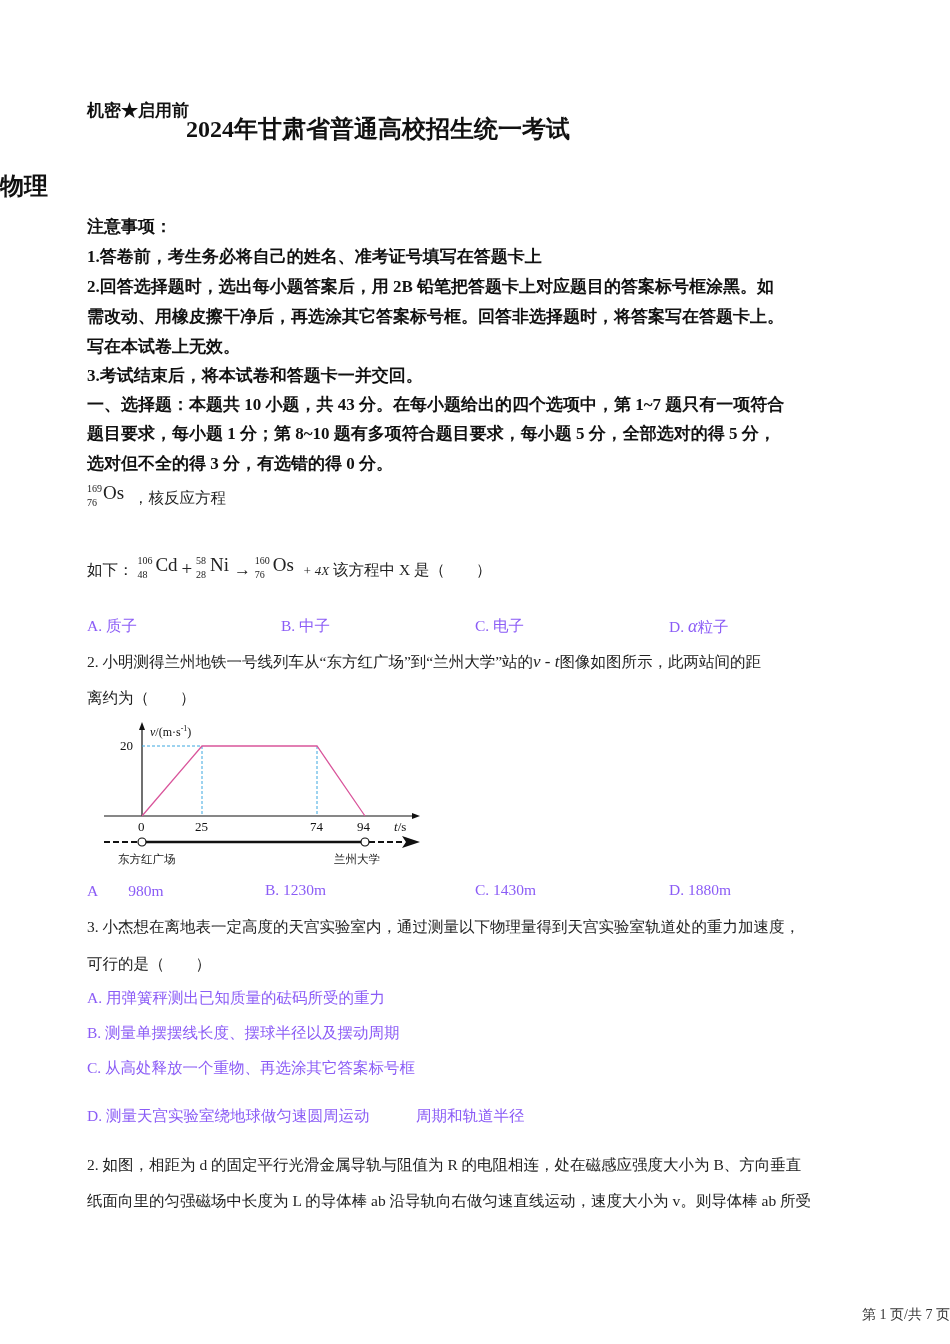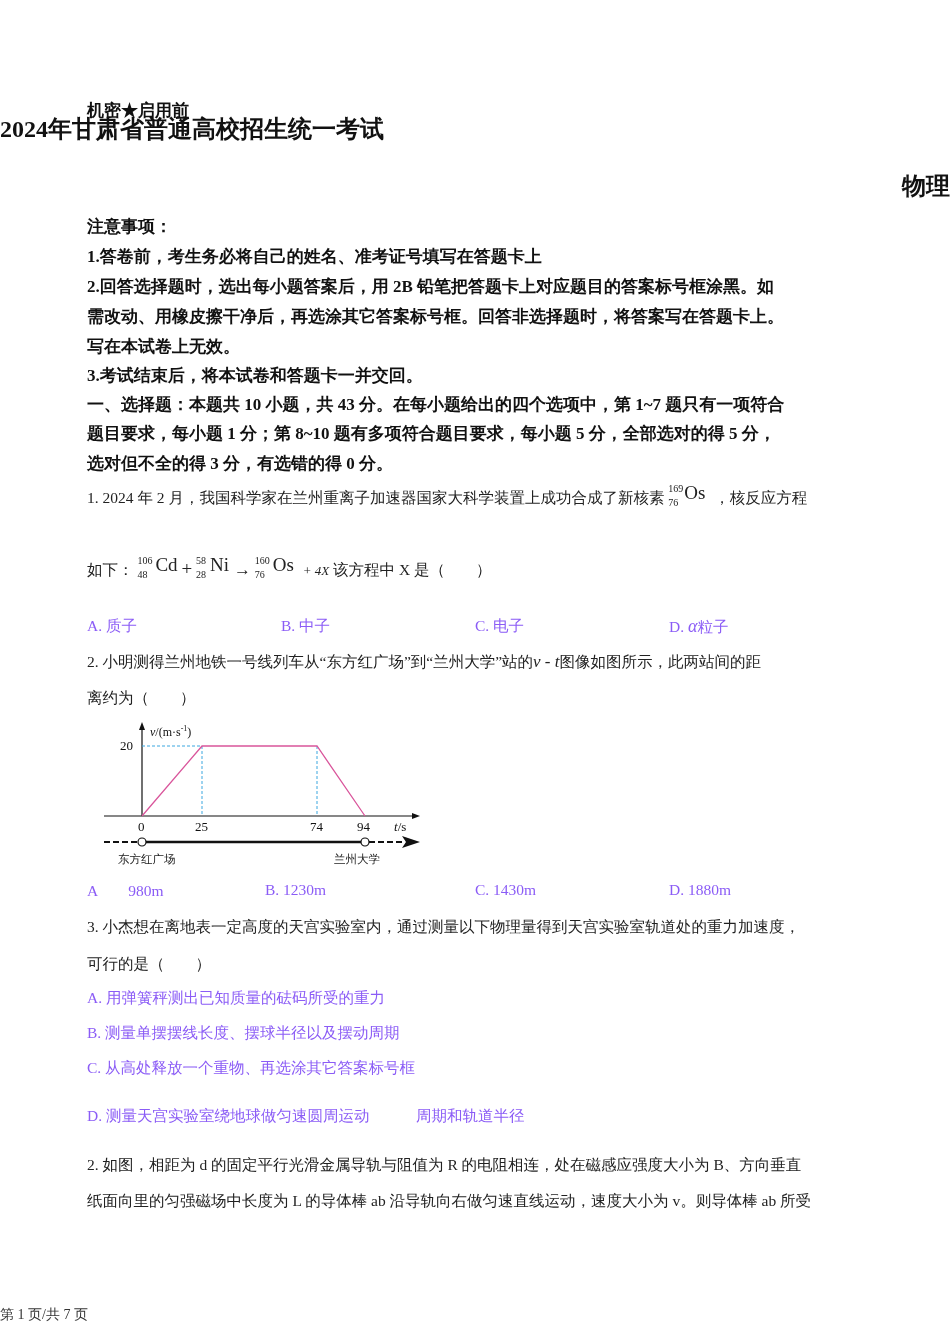--- a/index.html
+++ b/index.html
@@ -4,31 +4,31 @@
   <style>
     html, body { margin: 0; padding: 0; background: #ffffff; }
     body {
       width: 950px; height: 1344px; position: relative; overflow: hidden;
       font-family: "Liberation Serif", "DejaVu Serif", serif;
       color: #111;
     }
     .abs { position: absolute; white-space: nowrap; }
     .bold { font-weight: bold; }
     .secret { left: 87px; top: 75px; font-size: 17px; margin-top: 24px; }
-    .title { left: 0; width: 756px; text-align: left; top: 113px; font-size: 24px; }
-    .subject { left: 0; width: 950px; text-align: right; top: 170px; font-size: 24px; }
+    .title { left: 0; width: 756px; text-align: center; top: 113px; font-size: 24px; }
+    .subject { left: 0; width: 950px; text-align: left; top: 170px; font-size: 24px; }
     .note { left: 87px; font-size: 17px; }
     .q { left: 87px; font-size: 15.5px; color: #222; }
     .opt { font-size: 15.5px; color: #8b5cf6; }
     .nuc { display: inline-block; position: relative; vertical-align: middle; }
     .nuc .sup, .nuc .sub { position: absolute; left: 0; font-size: 10px; line-height: 10px; }
     .nuc .sup { top: -4px; }
     .nuc .sub { top: 10px; }
     .nuc .sym { font-size: 19px; }
-    .footer { left: 0; width: 950px; text-align: left; top: 1306px; font-size: 14px; color: #333; }
+    .footer { left: 0; width: 950px; text-align: right; top: 1306px; font-size: 14px; color: #333; }
     .ital { font-style: italic; }
   </style>
 </head>
 <body>
 
 <div class="abs secret bold">机密★启用前</div>
 <div class="abs title bold">2024年甘肃省普通高校招生统一考试</div>
 <div class="abs subject bold">物理</div>
 
 <div class="abs note bold" style="top:215px">注意事项：</div>
@@ -36,21 +36,20 @@
 <div class="abs note bold" style="top:275px">2.回答选择题时，选出每小题答案后，用 2B 铅笔把答题卡上对应题目的答案标号框涂黑。如</div>
 <div class="abs note bold" style="top:305px">需改动、用橡皮擦干净后，再选涂其它答案标号框。回答非选择题时，将答案写在答题卡上。</div>
 <div class="abs note bold" style="top:335px">写在本试卷上无效。</div>
 <div class="abs note bold" style="top:364px">3.考试结束后，将本试卷和答题卡一并交回。</div>
 
 <div class="abs note bold" style="top:393px">一、选择题：本题共 10 小题，共 43 分。在每小题给出的四个选项中，第 1~7 题只有一项符合</div>
 <div class="abs note bold" style="top:422px">题目要求，每小题 1 分；第 8~10 题有多项符合题目要求，每小题 5 分，全部选对的得 5 分，</div>
 <div class="abs note bold" style="top:452px">选对但不全的得 3 分，有选错的得 0 分。</div>
 
 <div class="abs q" style="top:488px">
-  <span>1. 2024 年 2 月，我国科学家在兰州重离子加速器国家大科学装置上成功合成了新核素</span>
   <span class="nuc" style="width:42px;height:22px;">
     <span class="sup">169</span>
     <span class="sub">76</span>
     <span class="sym abs" style="left:16px;top:-6px;">Os</span>
   </span>
   <span>，核反应方程</span>
 </div>
 
 <div class="abs q" style="top:558px">
   <span>如下：</span>

